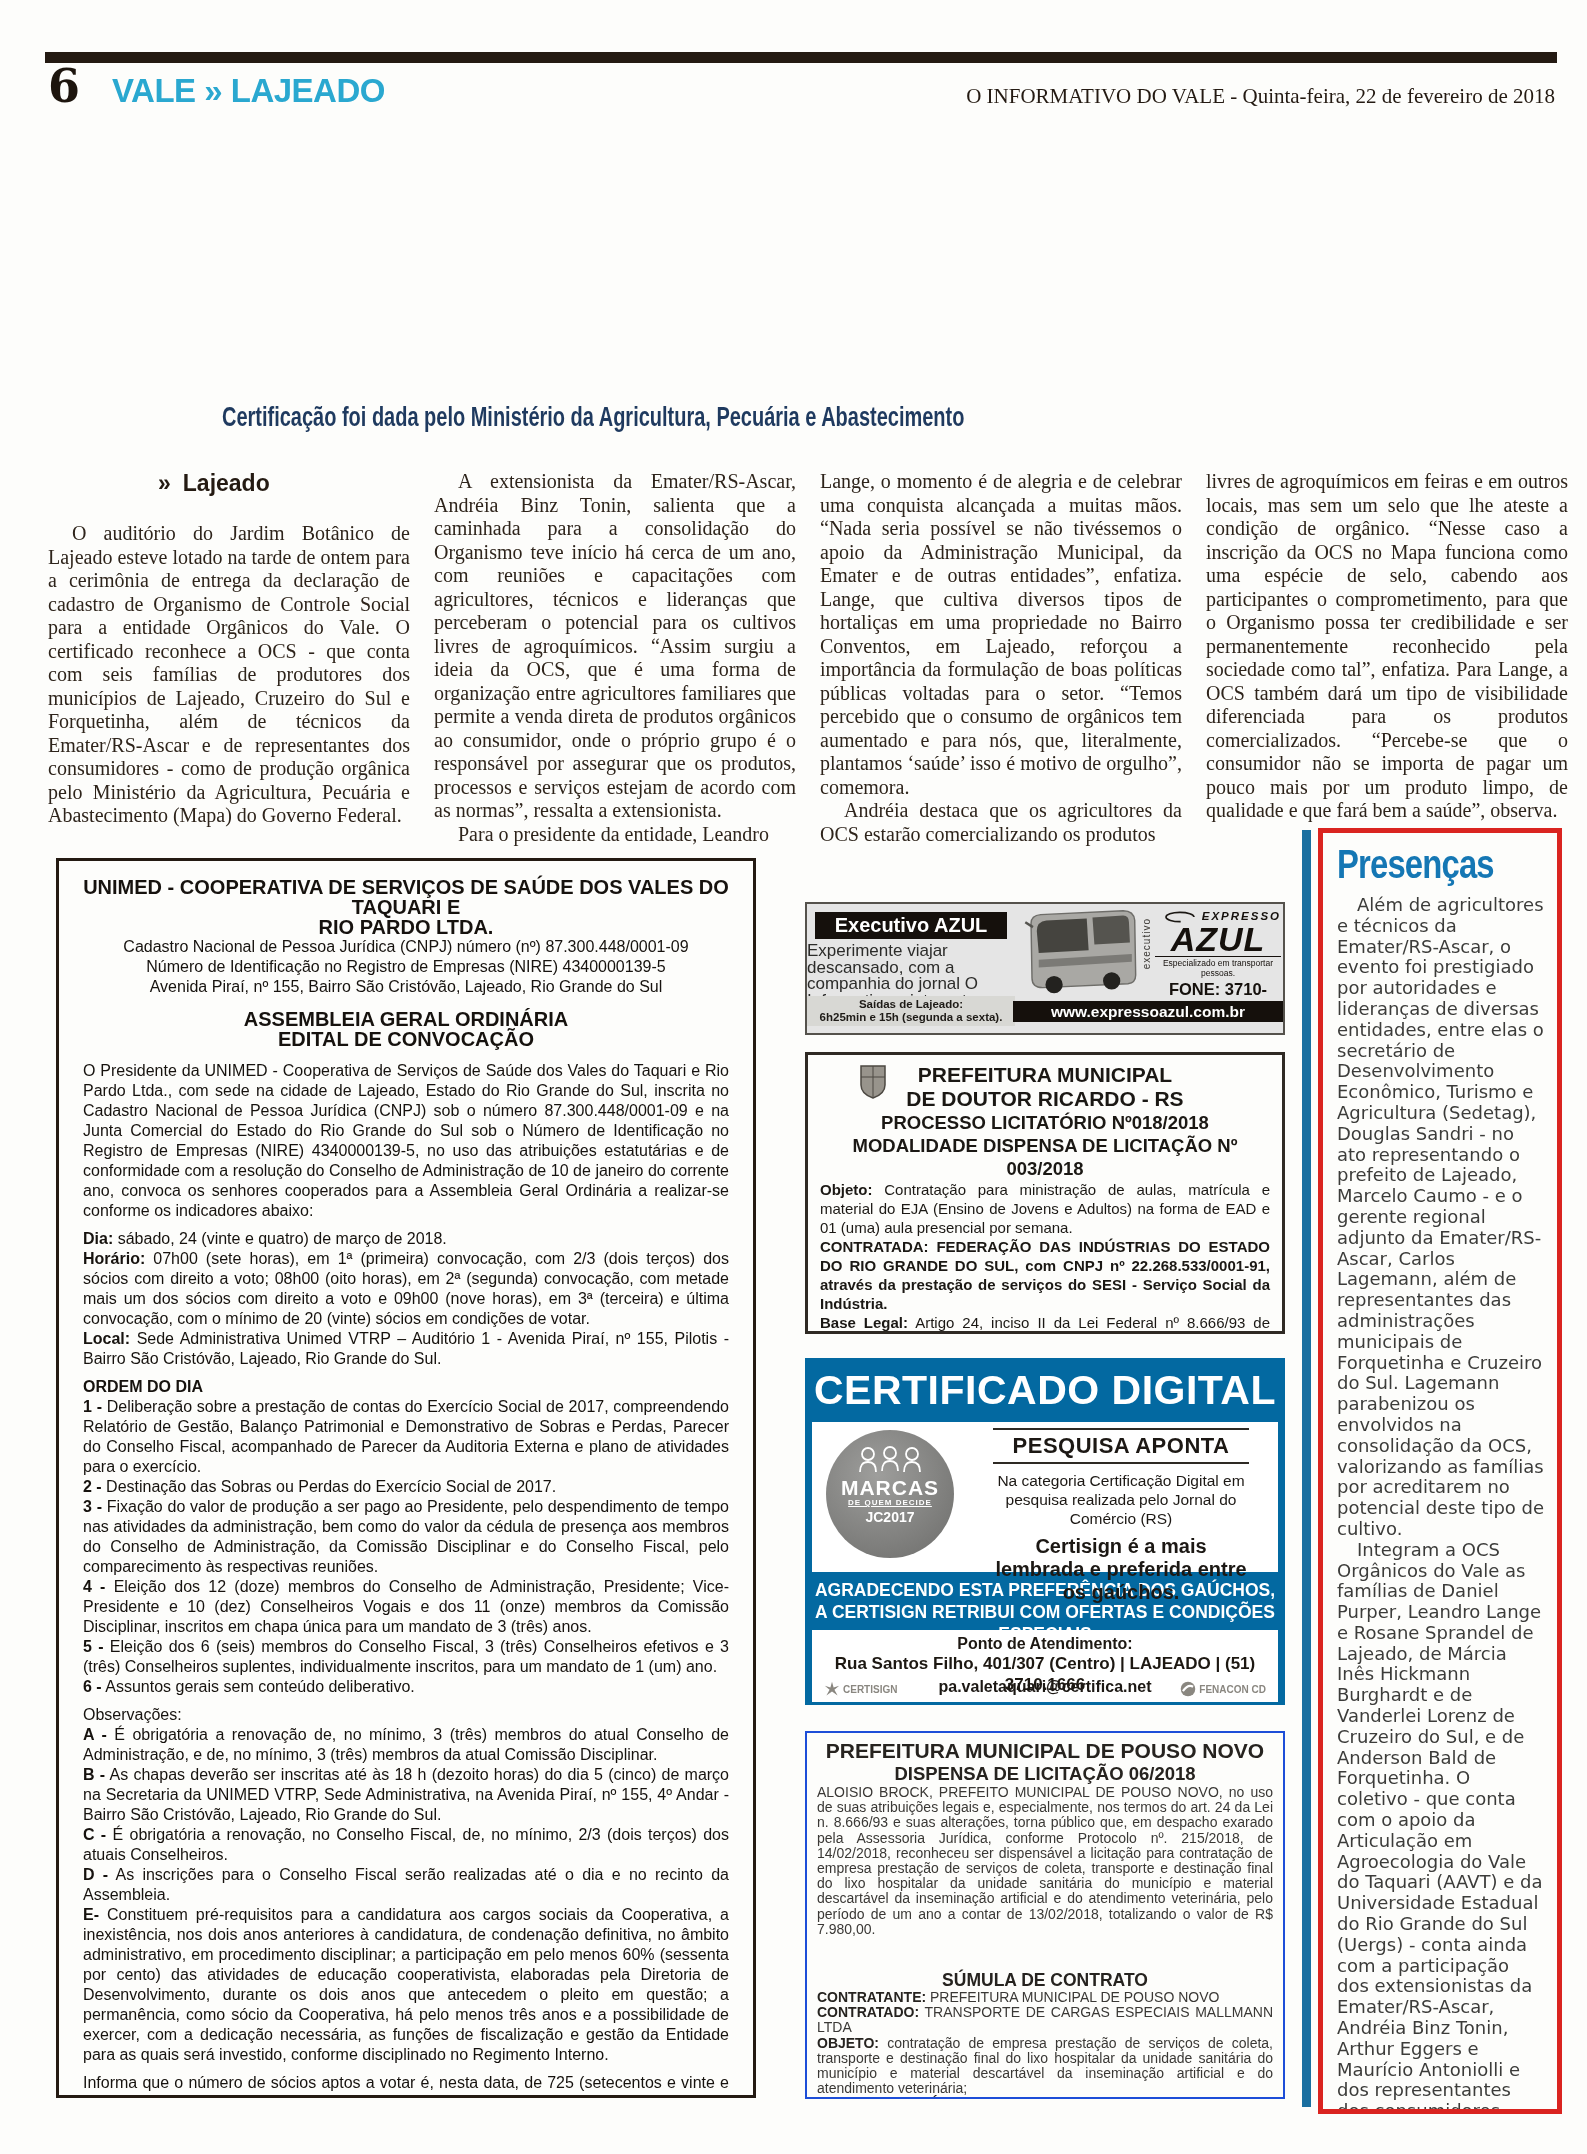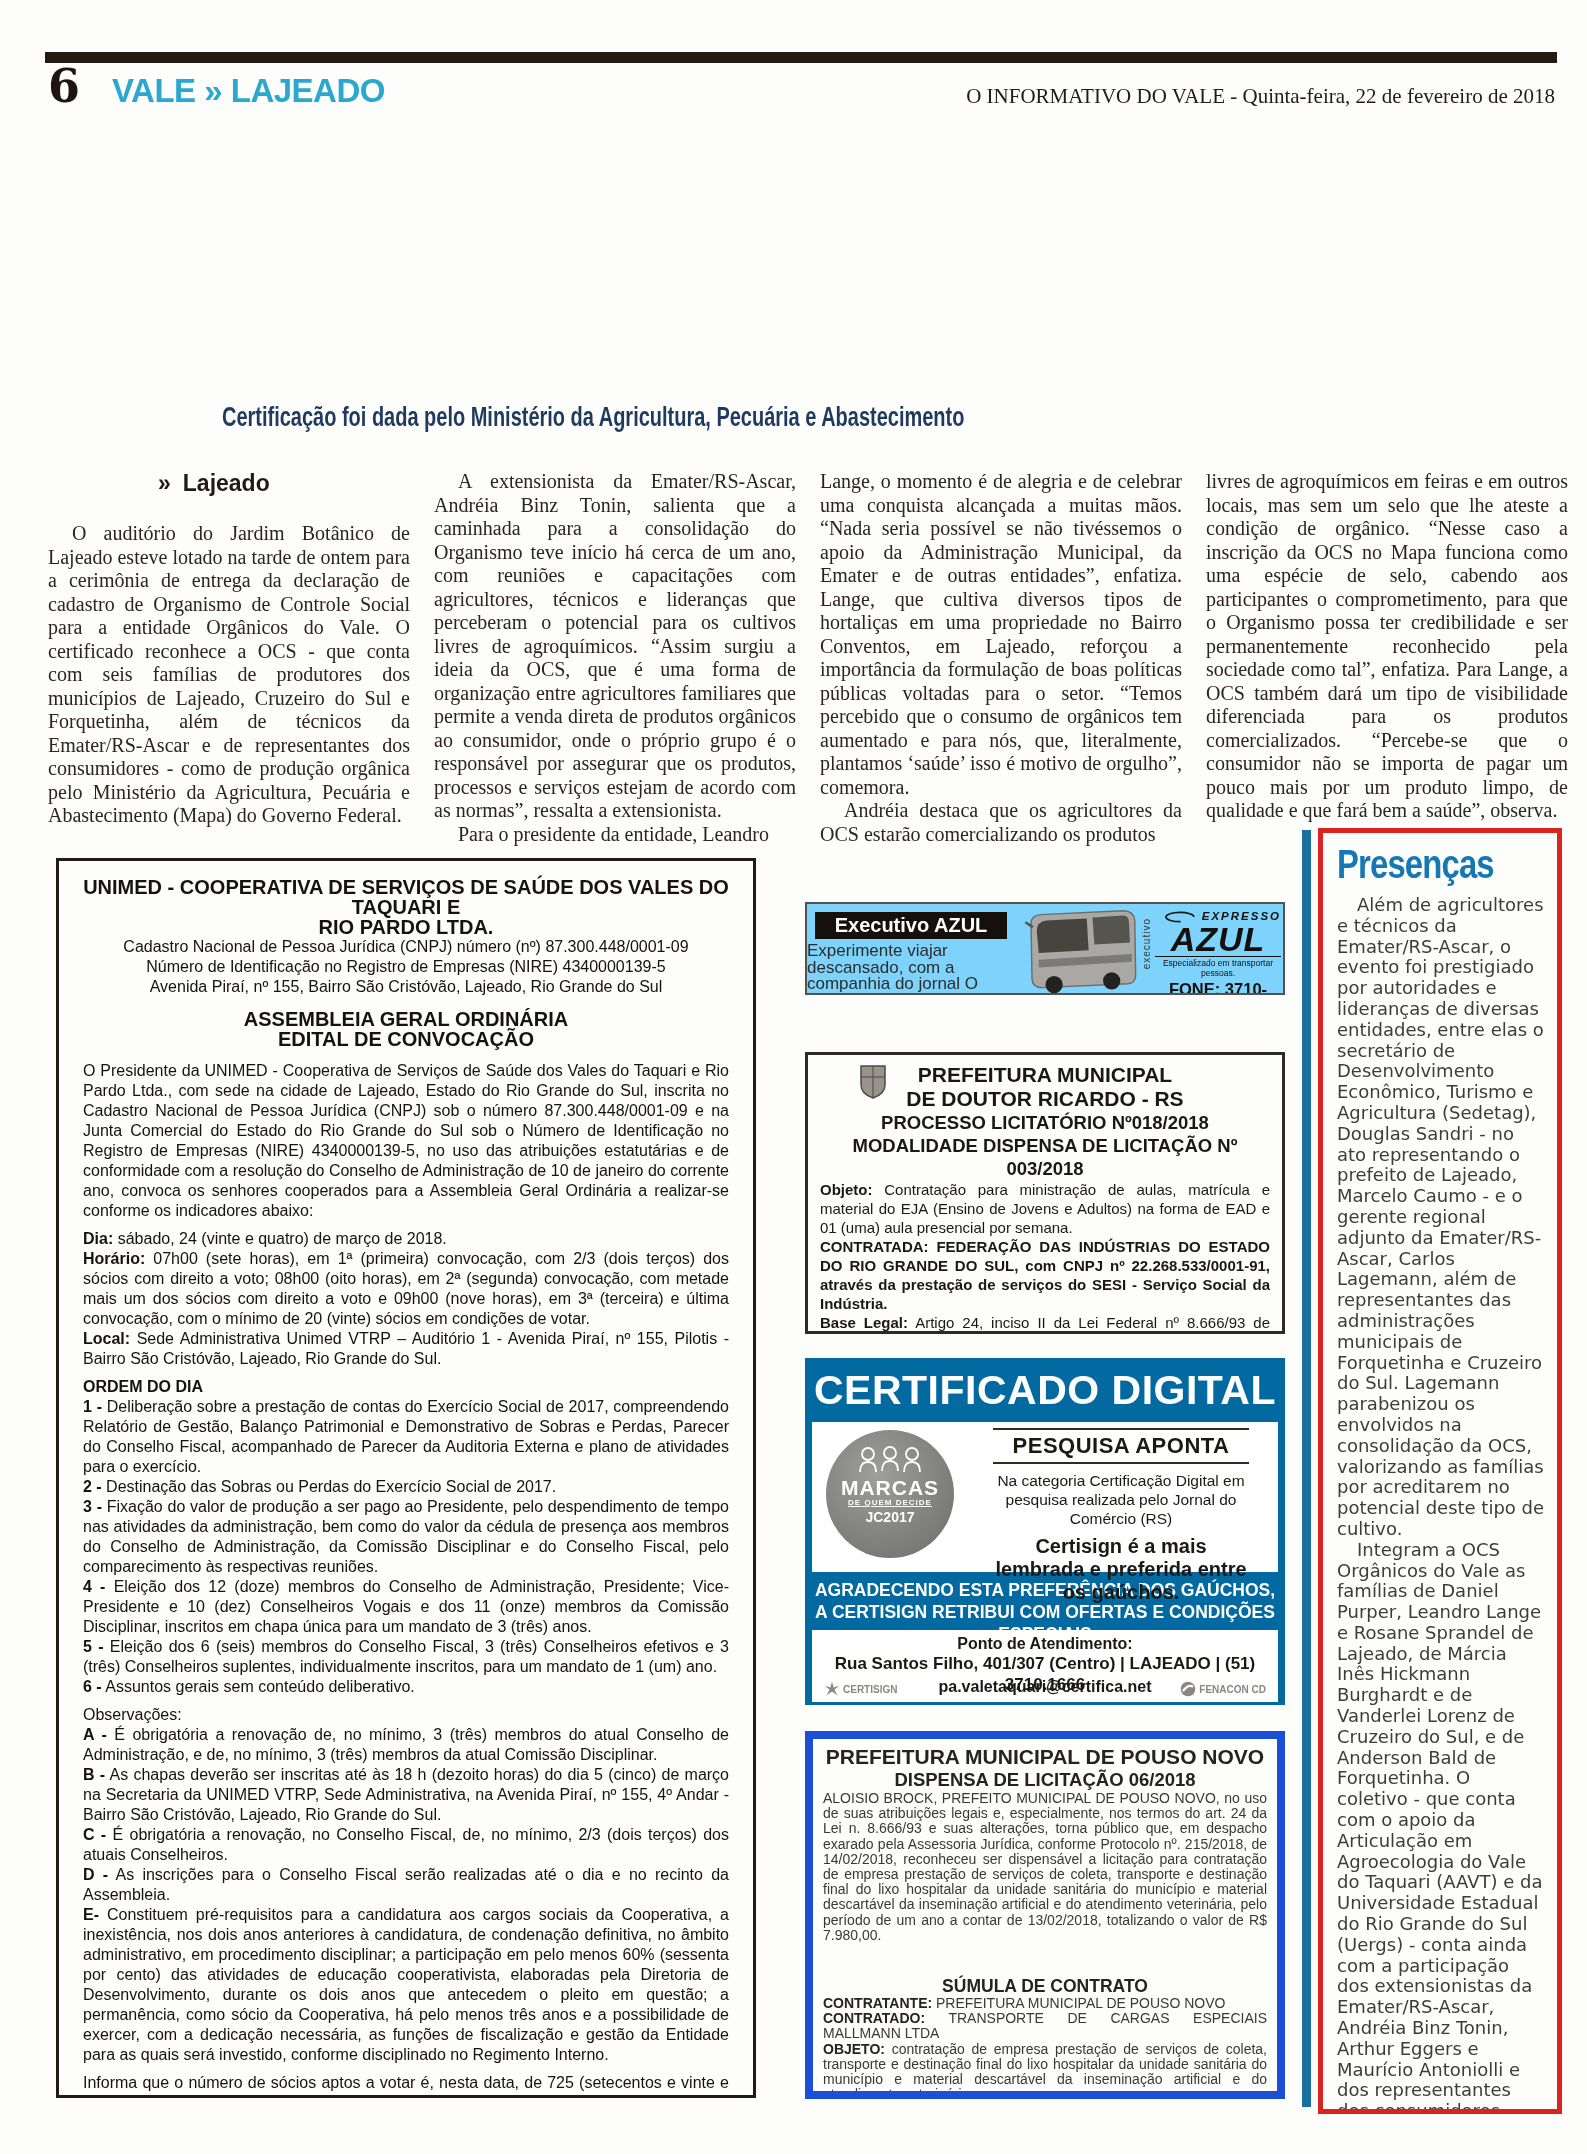--- a/index.html
+++ b/index.html
@@ -30,22 +30,22 @@
   .byline .mk{margin-right:12px;}
   
   .unimed{left:56px;top:858px;width:700px;height:1240px;border:3px solid #241a12;box-sizing:border-box;
           padding:16px 24px;font-size:16px;line-height:20px;color:#16120e;overflow:hidden;background:#fdfdfb;}
   .unimed .c{text-align:center;}
   .unimed .bt{font-weight:700;font-size:20px;}
   .unimed .sp8{height:8px;} .unimed .sp12{height:12px;}
   .unimed .jp{margin:0;text-align:justify;}
   .unimed .sub{font-weight:700;margin:0;}
   
-  .azul{left:805px;top:902px;width:480px;height:93px;border:2px solid #55524c;box-sizing:border-box;
-        background:#7dd3fc;overflow:hidden;}
+  .azul{left:805px;top:902px;width:480px;height:133px;border:2px solid #55524c;box-sizing:border-box;
+        background:#e5e5e5;overflow:hidden;}
   .az-bar{left:8px;top:8px;width:192px;height:27px;background:#15100c;color:#fff;font-weight:700;font-size:20px;
           text-align:center;line-height:27px;}
   .az-text{left:0px;top:39px;width:208px;text-align:left;font-size:17px;line-height:16.5px;color:#2c2c2a;}
   .az-saidas{left:0px;top:92px;width:208px;background:#d8d8d4;text-align:center;font-size:11.5px;font-weight:700;
              line-height:13px;padding:2px 0;color:#1d1a16;}
   .az-bus{left:206px;top:2px;width:134px;height:96px;}
   .az-vert{left:334px;top:14px;font-size:10px;letter-spacing:1px;color:#3a3733;writing-mode:vertical-rl;transform:rotate(180deg);}
   .az-logo{left:348px;top:6px;width:126px;text-align:center;color:#15100c;}
   .brand-top{font-style:italic;font-weight:700;font-size:11.5px;letter-spacing:2px;text-align:right;}
   .brand-main{font-style:italic;font-weight:900;font-size:34px;line-height:32px;letter-spacing:1px;}
@@ -75,21 +75,21 @@
   .cert-research{font-size:15.5px;line-height:19px;margin-top:7px;padding:0 14px;}
   .cert-claim{font-weight:700;font-size:20px;line-height:23px;margin-top:7px;padding:0 30px;}
   .cert-band{color:#fff;text-align:center;font-weight:700;font-size:17.5px;line-height:22px;padding:7px 2px;height:44px;}
   .cert-foot{background:#fff;height:72px;text-align:center;position:relative;padding-top:4px;box-sizing:border-box;}
   .ponto{font-weight:700;font-size:16px;line-height:19px;}
   .addr{font-weight:700;font-size:17px;line-height:21px;}
   .flogo{position:absolute;bottom:5px;font-size:10px;font-weight:700;color:#8a8780;display:flex;align-items:center;gap:3px;}
   .flogo-l{left:12px;} .flogo-r{right:12px;}
   .femail{position:absolute;bottom:6px;left:0;right:0;text-align:center;font-weight:700;font-size:16px;color:#1c1814;}
   
-  .pouso{left:805px;top:1731px;width:480px;height:368px;border:8px solid #1d4ed8;box-sizing:border-box;
+  .pouso{left:805px;top:1731px;width:480px;height:368px;border:2px solid #1d4ed8;box-sizing:border-box;
          padding:6px 10px;font-size:14px;line-height:15.2px;color:#3a3835;text-align:justify;overflow:hidden;background:#fdfdfb;}
   .pouso p{margin:0;}
   .pouso .t1{text-align:center;font-weight:700;font-size:21px;line-height:24px;color:#26231f;}
   .pouso .t2{text-align:center;font-weight:700;font-size:18.5px;line-height:22px;color:#26231f;}
   .pouso .sumula{text-align:center;font-weight:700;font-size:17.5px;line-height:20px;color:#26231f;margin-top:33px;}
   .pouso b{color:#26231f;}
   
   .bluebar{left:1302px;top:830px;width:9px;height:1277px;background:#1a6fa0;}
   .pres{left:1318px;top:828px;width:244px;height:1286px;border:5px solid #da2420;box-sizing:border-box;
         background:#fdfdfb;padding:8px 12px 10px 14px;overflow:hidden;}

